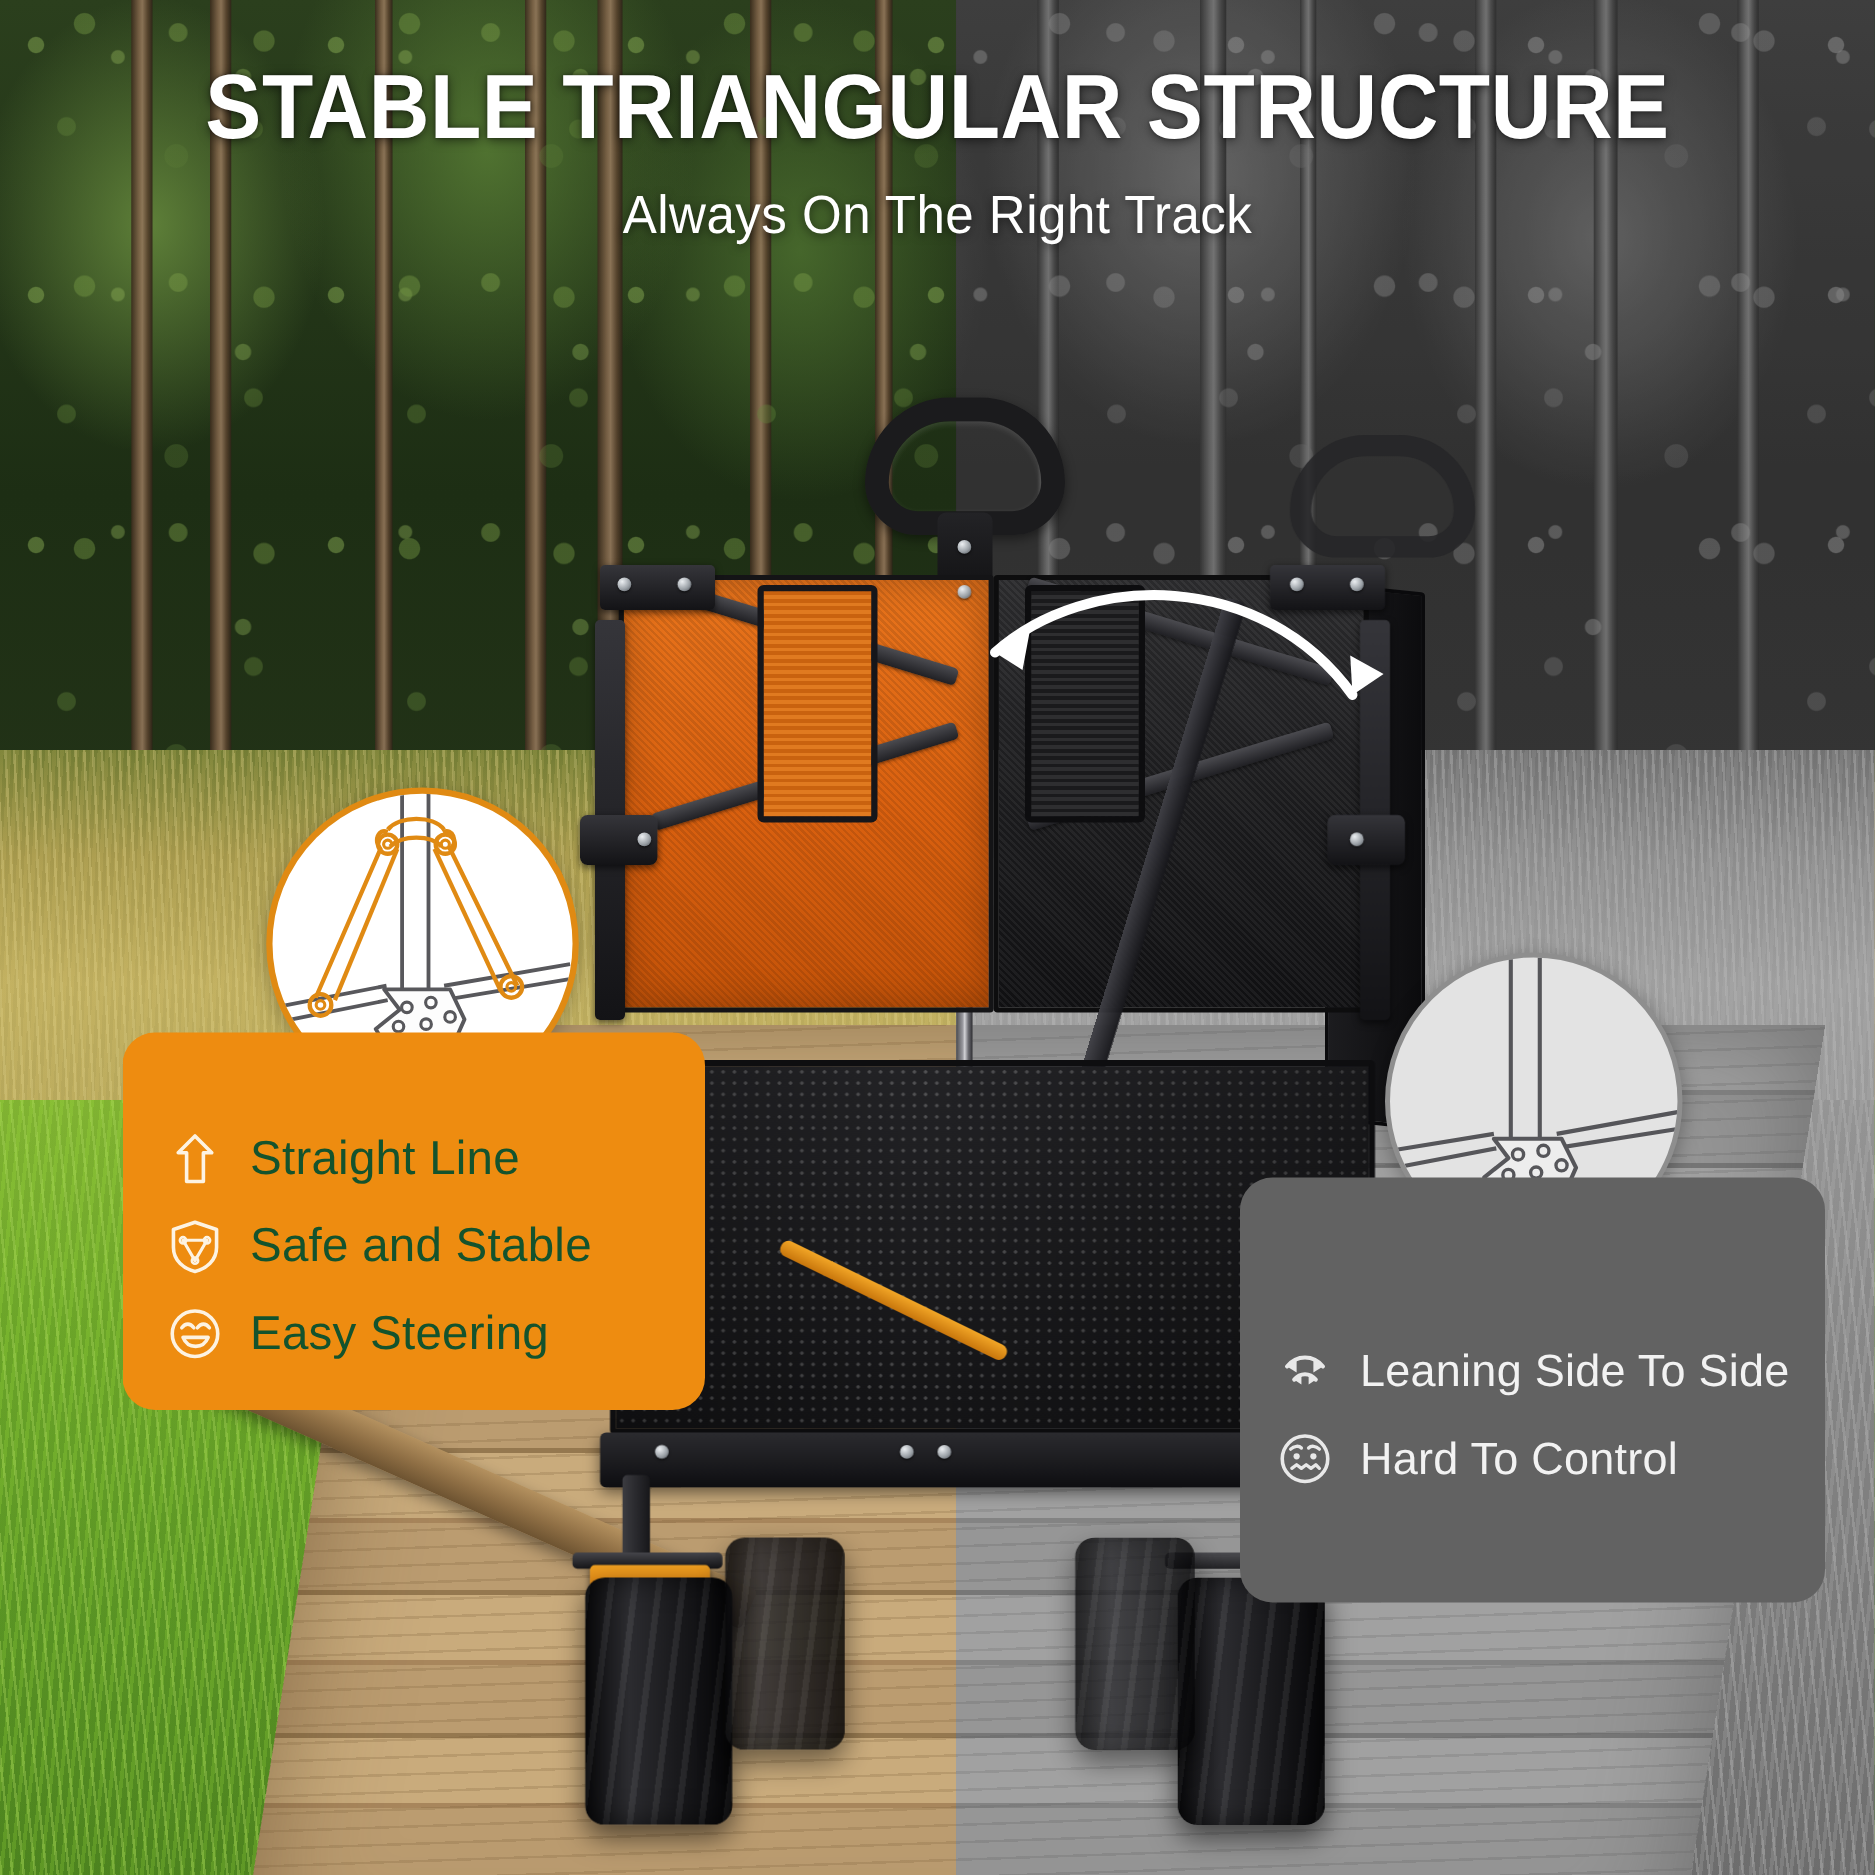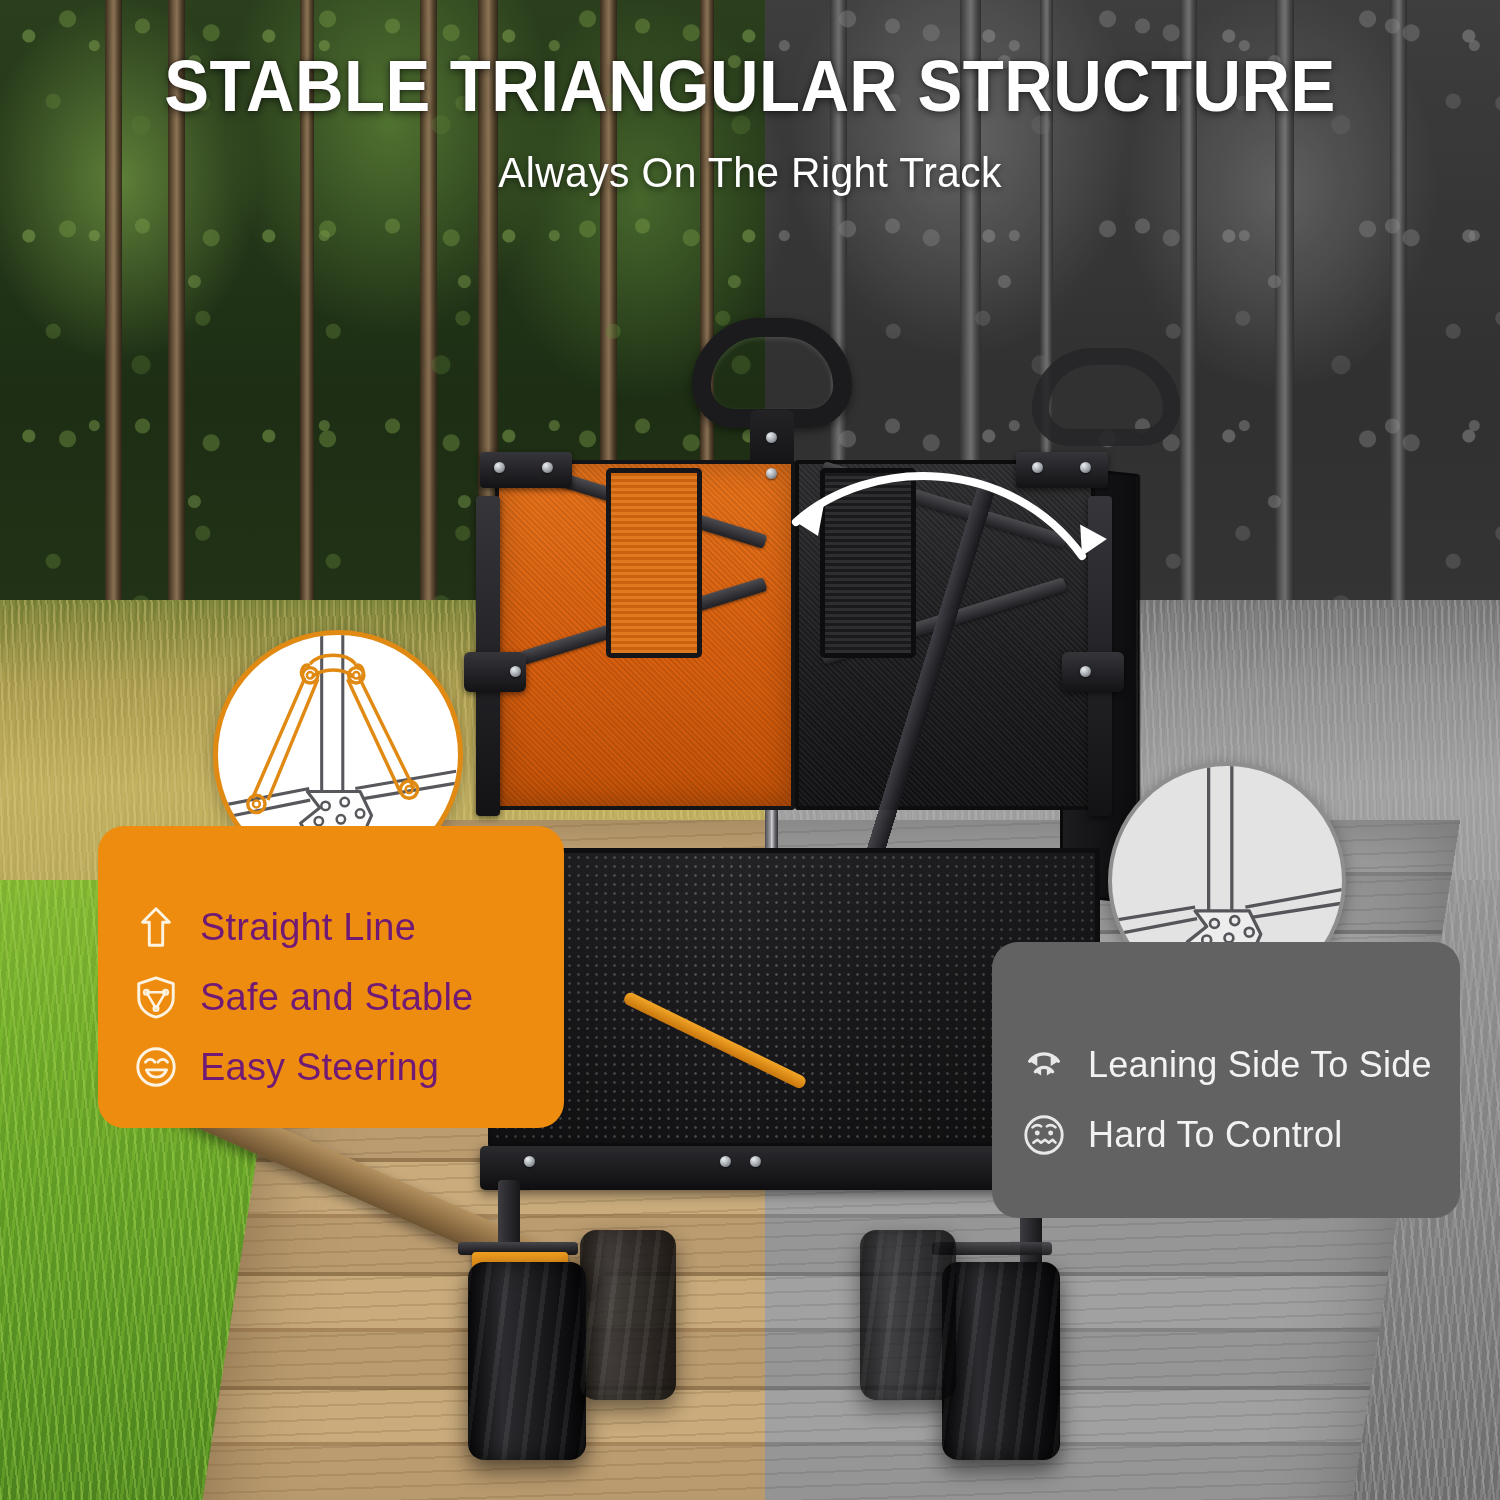--- a/index.html
+++ b/index.html
@@ -202,33 +202,33 @@
   }
   .circle svg{display:block;width:100%;height:100%;}
 
   
   .panel{position:absolute;border-radius:26px;}
   .panel-pos{
     left:98px;top:826px;width:466px;height:302px;
     background:#ee8c10;
   }
   .panel-neg{
-    left:992px;top:942px;width:468px;height:276px;
+    left:992px;top:942px;width:468px;height:340px;
     background:#626262;
   }
   .rows{position:absolute;left:0;top:0;width:100%;height:100%;
     display:flex;flex-direction:column;justify-content:center;gap:22px;}
   .panel-pos .rows{padding:58px 0 18px 34px;}
   .panel-neg .rows{padding:58px 0 18px 28px;}
 
   .row{display:flex;align-items:center;gap:20px;}
   .row .ico{width:48px;height:48px;flex:0 0 48px;display:flex;align-items:center;justify-content:center;}
   .row .ico svg{width:46px;height:46px;display:block;}
   .row .lbl{font-size:38px;letter-spacing:.2px;white-space:nowrap;}
-  .panel-pos .lbl{color:#701a75;}
+  .panel-pos .lbl{color:#14532d;}
   .panel-neg .lbl{color:#f2f2f2;}
   .panel-neg .row .lbl{font-size:36px;}
 </style>
 </head>
 <body>
 
 <div class="stage">
 
   <div class="photo">
     <div class="bg-forest">

